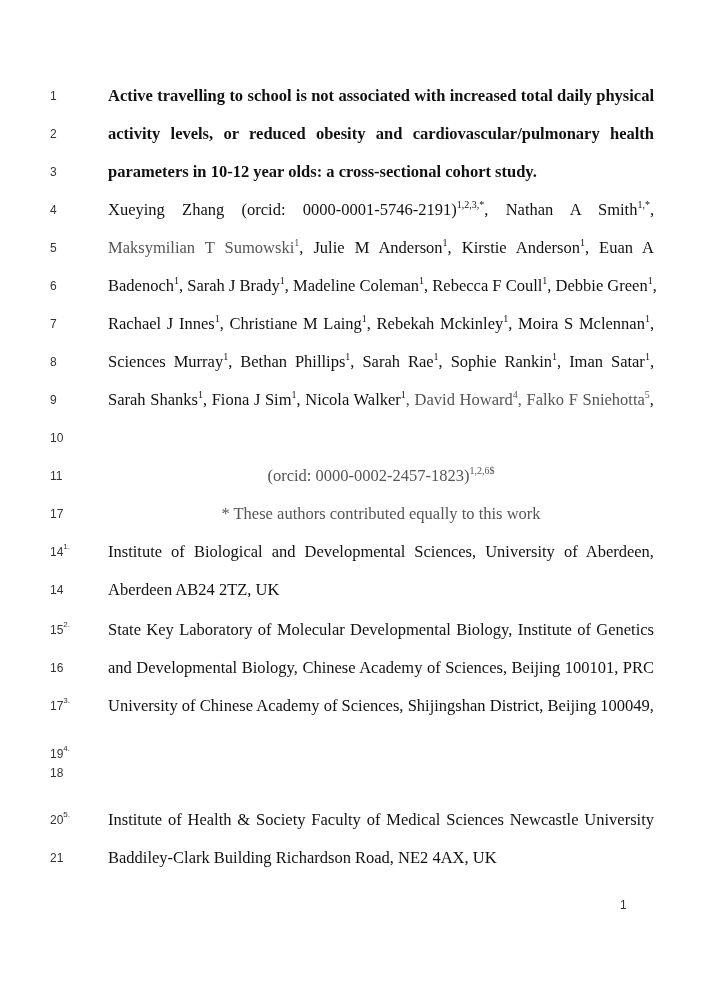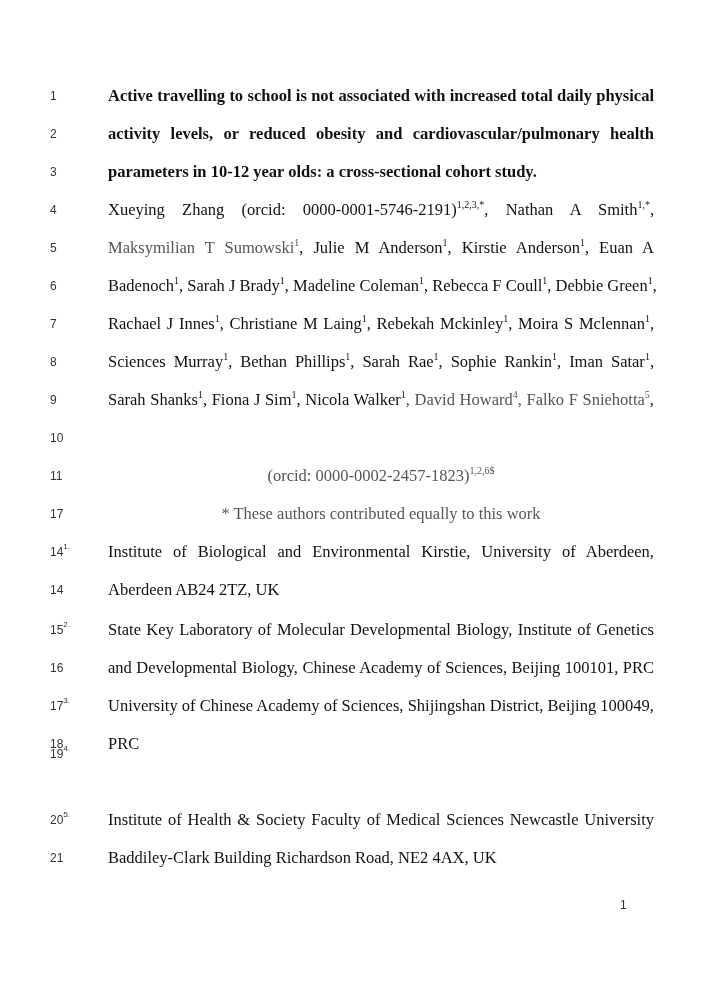--- a/index.html
+++ b/index.html
@@ -65,41 +65,40 @@
   <span class="ln">11</span>
   <span class="txt gray"><span>(orcid: 0000-0002-2457-1823)</span><sup>1,2,6$</sup></span>
 </div>
 <div class="line" style="top:501px">
   <span class="ln">17</span>
   <span class="txt gray">* These authors contributed equally to this work</span>
 </div>
 
 <div class="line" style="top:539px">
   <span class="ln"><span>14</span><sup>1.</sup></span>
-  <span class="txt just">Institute of Biological and Environmental Kirstie, University of Aberdeen,</span>
+  <span class="txt just">Institute of Biological and Developmental Sciences, University of Aberdeen,</span>
 </div>
 <div class="line" style="top:577px">
   <span class="ln">14</span>
   <span class="txt">Aberdeen AB24 2TZ, UK</span>
 </div>
 <div class="line" style="top:617px">
   <span class="ln"><span>15</span><sup>2.</sup></span>
   <span class="txt just">State Key Laboratory of Molecular Developmental Biology, Institute of Genetics</span>
 </div>
 <div class="line" style="top:655px">
   <span class="ln">16</span>
   <span class="txt just">and Developmental Biology, Chinese Academy of Sciences, Beijing 100101, PRC</span>
 </div>
 <div class="line" style="top:693px">
   <span class="ln"><span>17</span><sup>3.</sup></span>
   <span class="txt just">University of Chinese Academy of Sciences, Shijingshan District, Beijing 100049,</span>
 </div>
-<div class="line" style="top:731px">
+<div class="line" style="top:760px">
   <span class="ln">18</span>
-  <span class="txt">PRC</span>
 </div>
 <div class="line" style="top:741px">
   <span class="ln"><span>19</span><sup>4.</sup></span>
 </div>
 <div class="line" style="top:807px">
   <span class="ln"><span>20</span><sup>5.</sup></span>
   <span class="txt just">Institute of Health &amp; Society Faculty of Medical Sciences Newcastle University</span>
 </div>
 <div class="line" style="top:845px">
   <span class="ln">21</span>

